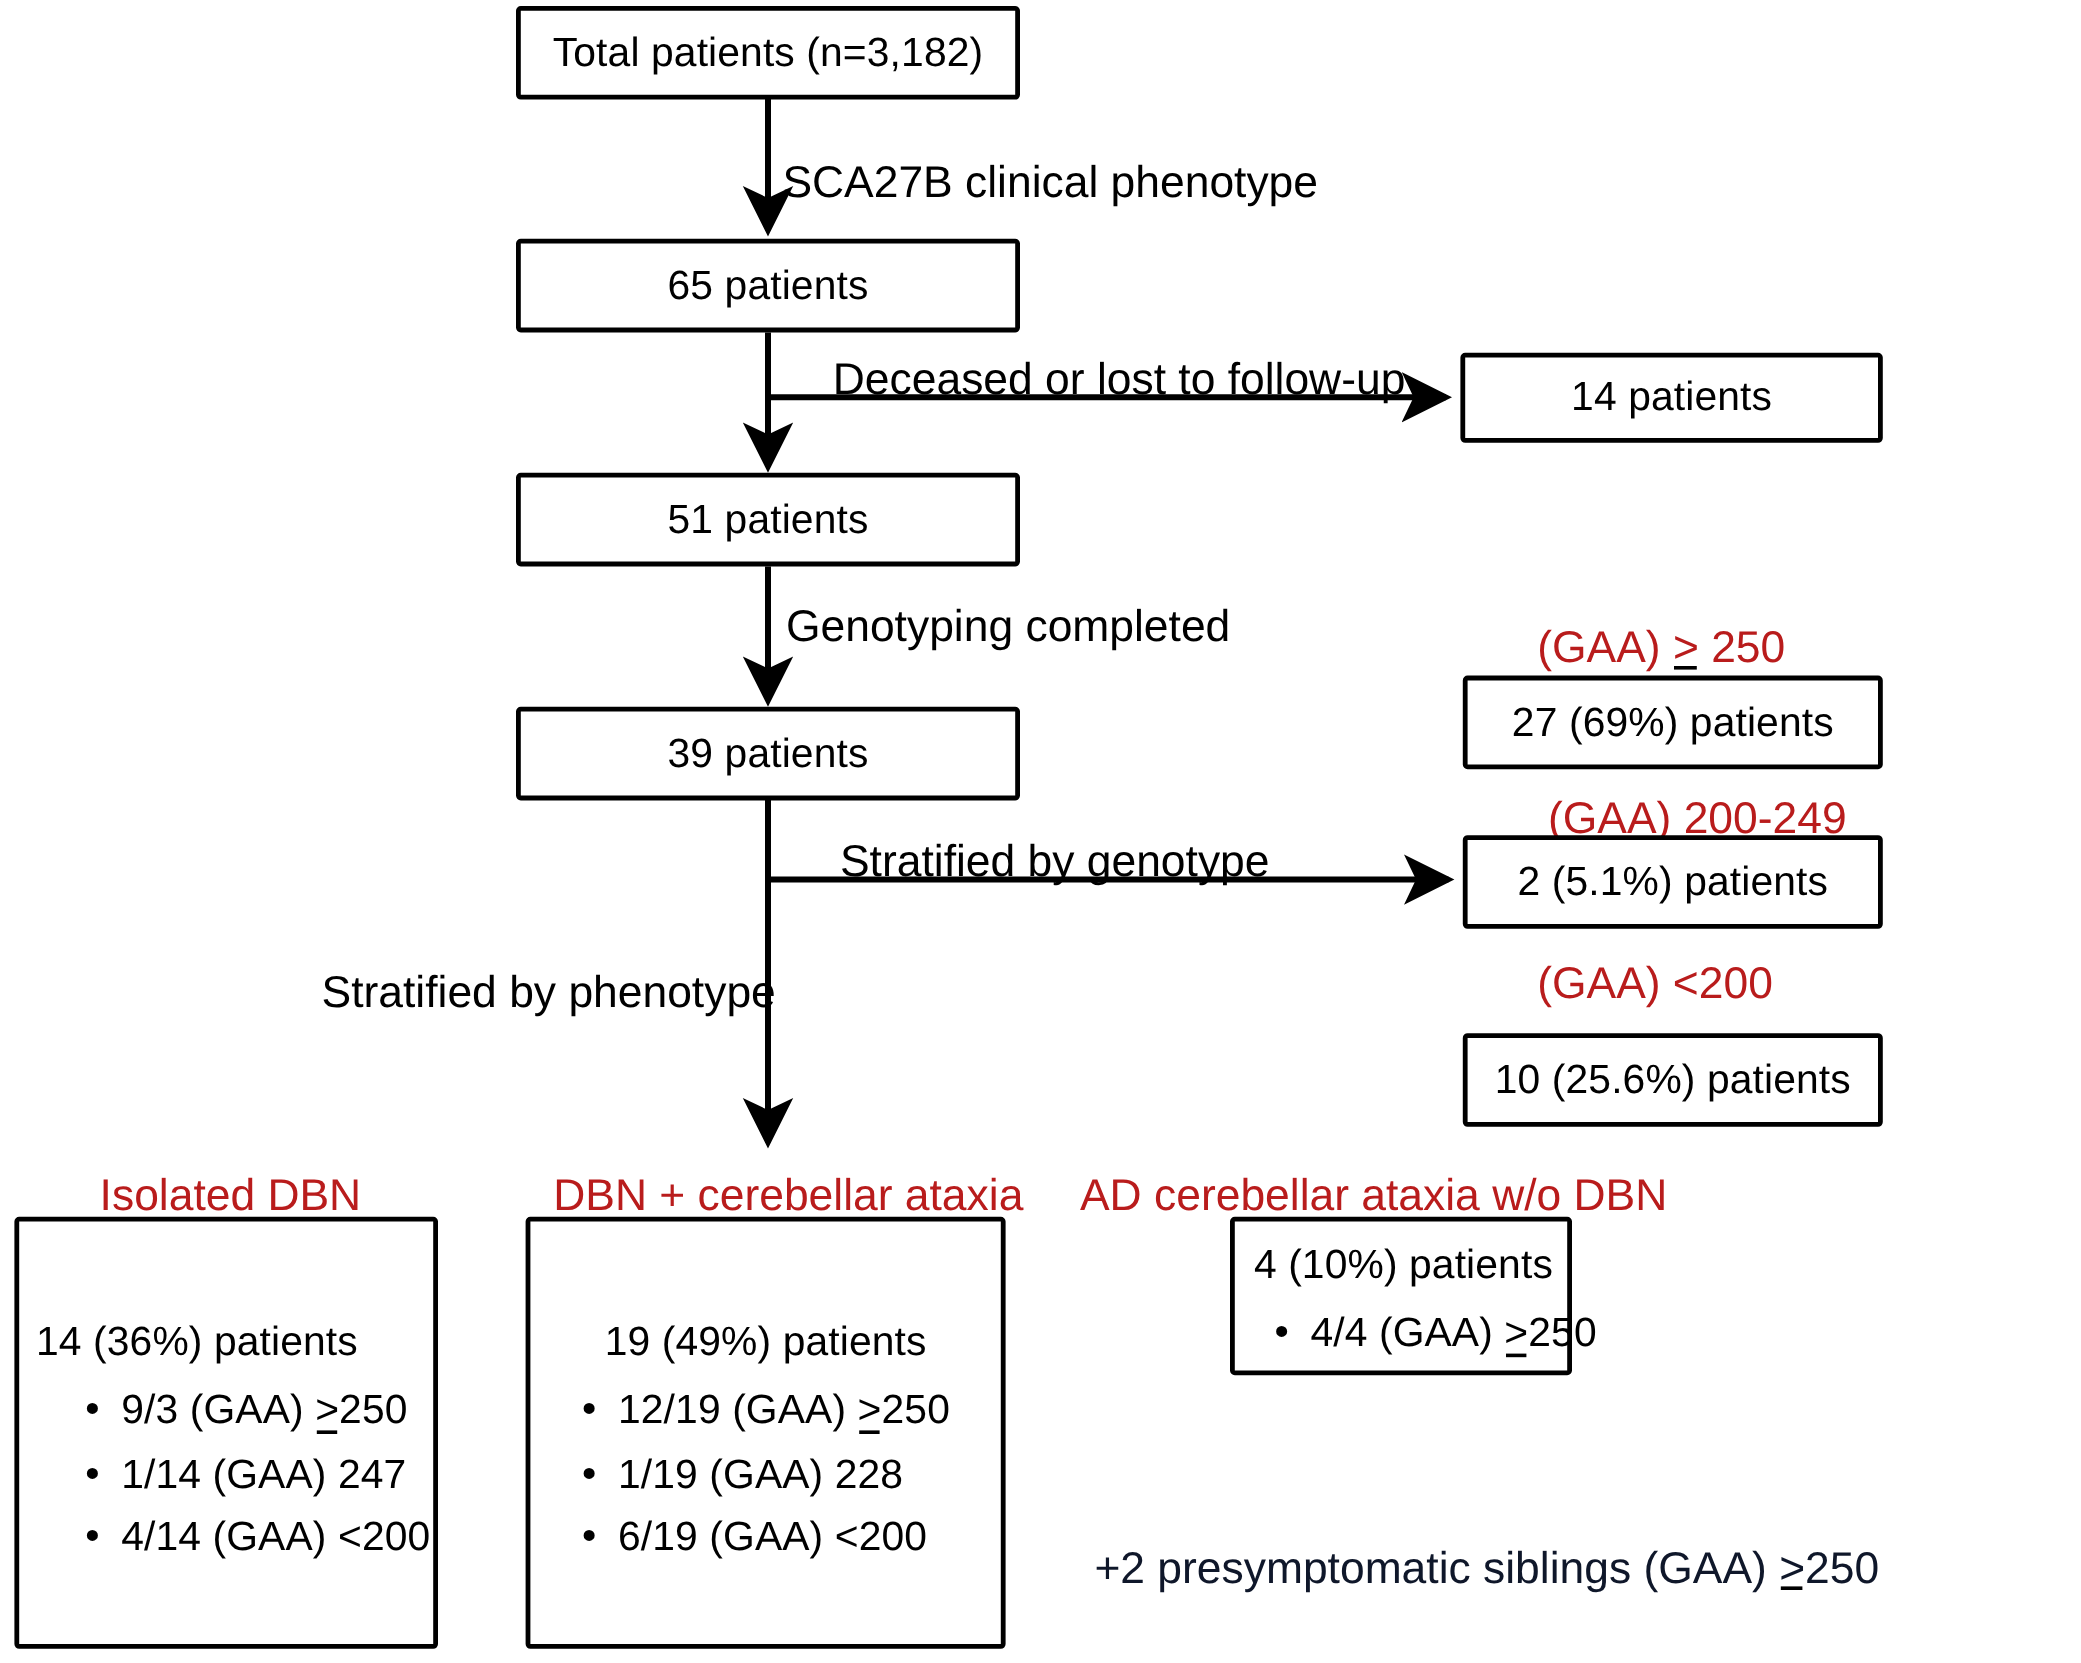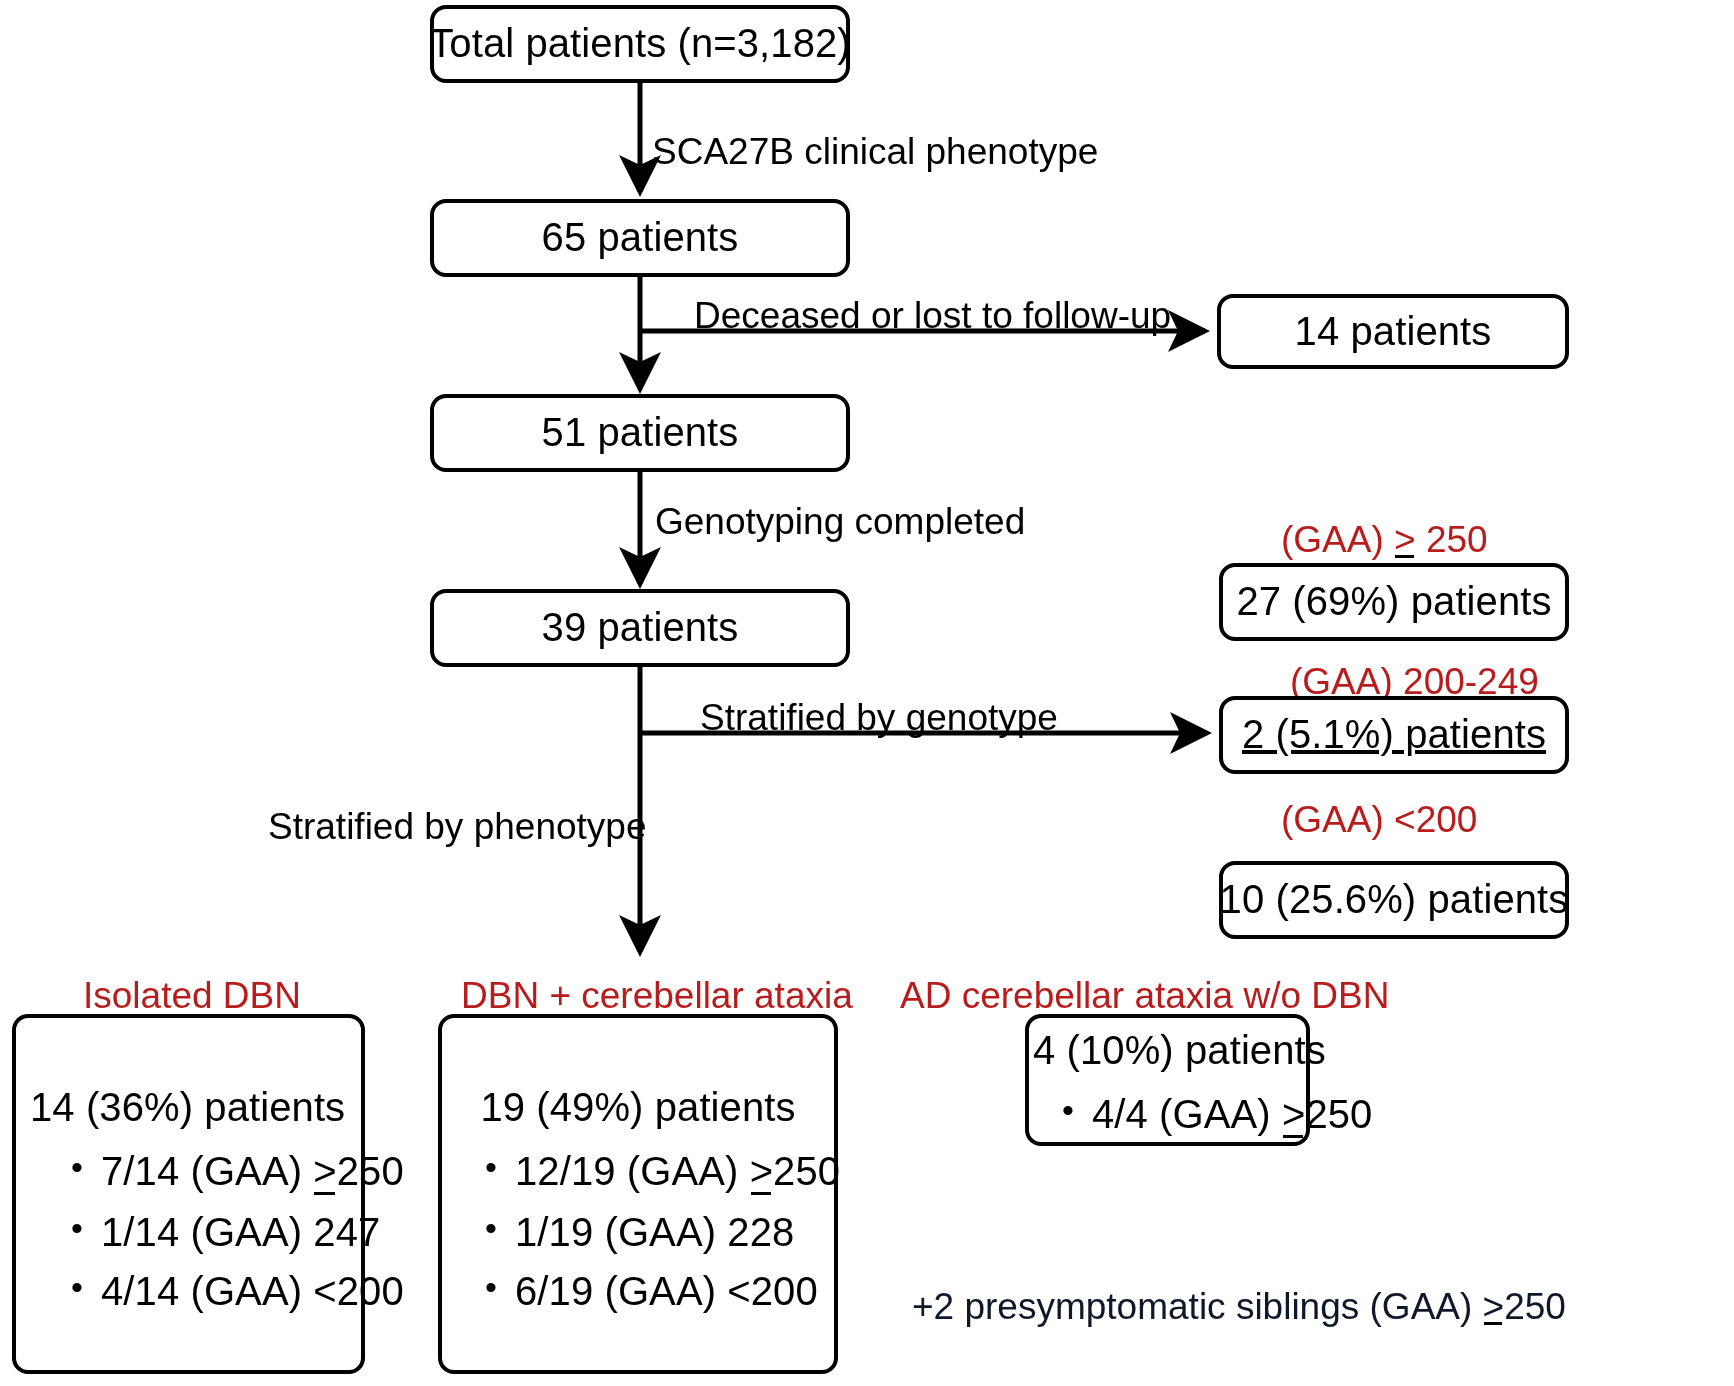--- a/index.html
+++ b/index.html
@@ -24,26 +24,26 @@
     left: 0;
     top: 0;
     width: 1734px;
     height: 1386px;
     pointer-events: none;
   }
   .node {
     position: absolute;
     box-sizing: border-box;
     border: 4px solid #000000;
-    border-radius: 16px;
+    border-radius: 4px;
     background: #ffffff;
     display: flex;
     flex-direction: column;
     justify-content: center;
-    font-size: 40px;
+    font-size: 34px;
     line-height: 1.18;
     letter-spacing: 0.1px;
   }
   .node.center-text {
     align-items: center;
     text-align: center;
   }
   .edge-label {
     position: absolute;
     font-size: 37px;
@@ -157,40 +157,40 @@
   </div>
 
   <div class="group-label" style="left:1281px; top:521px;"><span>(GAA) </span><span class="ge">&gt;</span><span> 250</span></div>
 
   <div class="node center-text" style="left:1219px; top:563px; width:350px; height:78px;">
     <span class="line">27 (69%) patients</span>
   </div>
 
   <div class="group-label" style="left:1290px; top:663px;">(GAA) 200-249</div>
 
-  <div class="node center-text" style="left:1219px; top:696px; width:350px; height:78px;text-decoration:underline;">
+  <div class="node center-text" style="left:1219px; top:696px; width:350px; height:78px;">
     <span class="line">2  (5.1%) patients</span>
   </div>
 
   <div class="group-label" style="left:1281px; top:801px;">(GAA) &lt;200</div>
 
   <div class="node center-text" style="left:1219px; top:861px; width:350px; height:78px;">
     <span class="line">10  (25.6%) patients</span>
   </div>
 
   <div class="edge-label" style="left:700px; top:699px;">Stratified by genotype</div>
 
   <div class="edge-label" style="left:268px; top:808px;">Stratified by phenotype</div>
 
   <div class="group-label" style="left:83px; top:977px;">Isolated DBN</div>
 
   <div class="node" style="left:12px; top:1014px; width:353px; height:360px; padding-top:16px;">
     <span class="line head">14 (36%) patients</span>
     <ul>
-      <li><span>7/14 (GAA) </span><span class="ge">&gt;</span><span>250</span></li>
+      <li><span>9/3 (GAA) </span><span class="ge">&gt;</span><span>250</span></li>
       <li><span>1/14 (GAA) 247</span></li>
       <li><span>4/14 (GAA) &lt;200</span></li>
     </ul>
   </div>
 
   <div class="group-label" style="left:461px; top:977px;">DBN + cerebellar ataxia</div>
 
   <div class="node" style="left:438px; top:1014px; width:400px; height:360px; padding-top:16px;">
     <span class="line head" style="text-align:center; padding-left:0;">19 (49%) patients</span>
     <ul style="padding-left:38px;">

